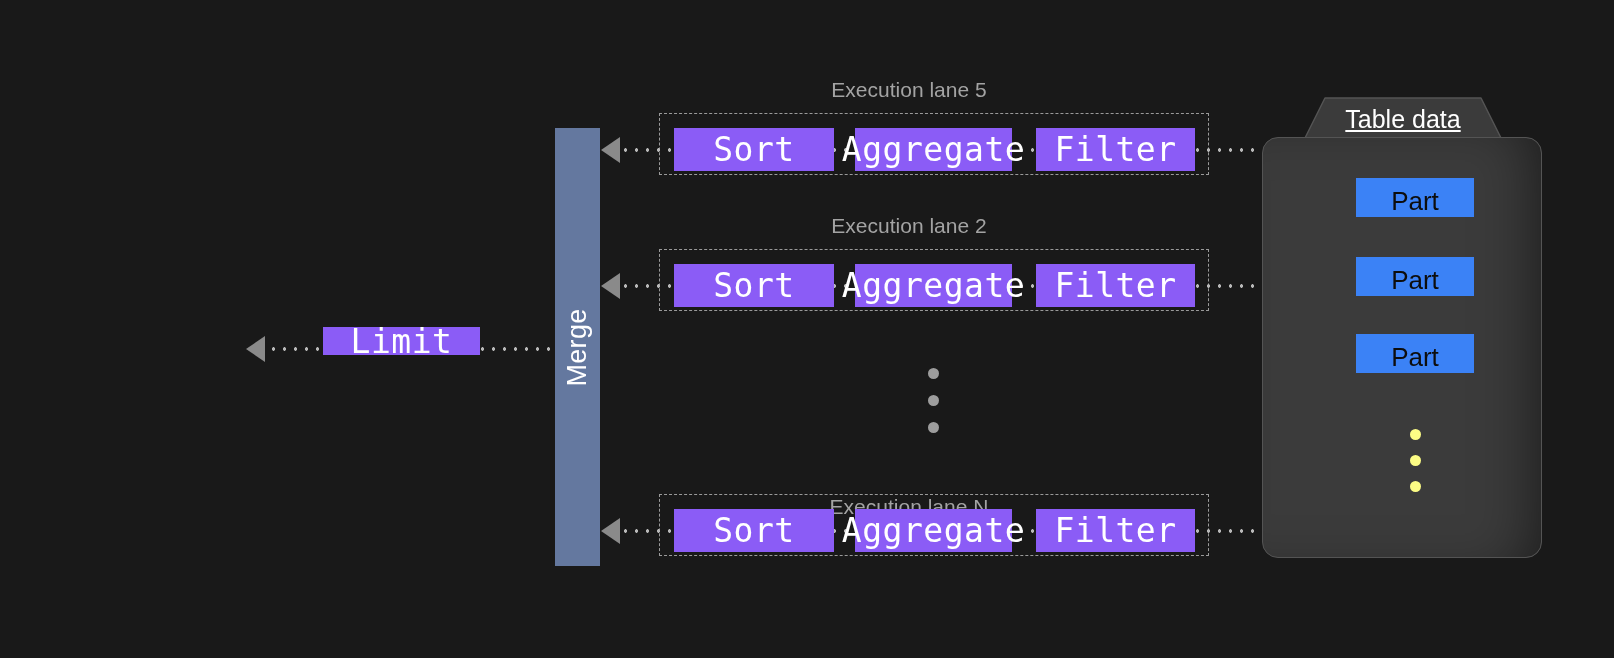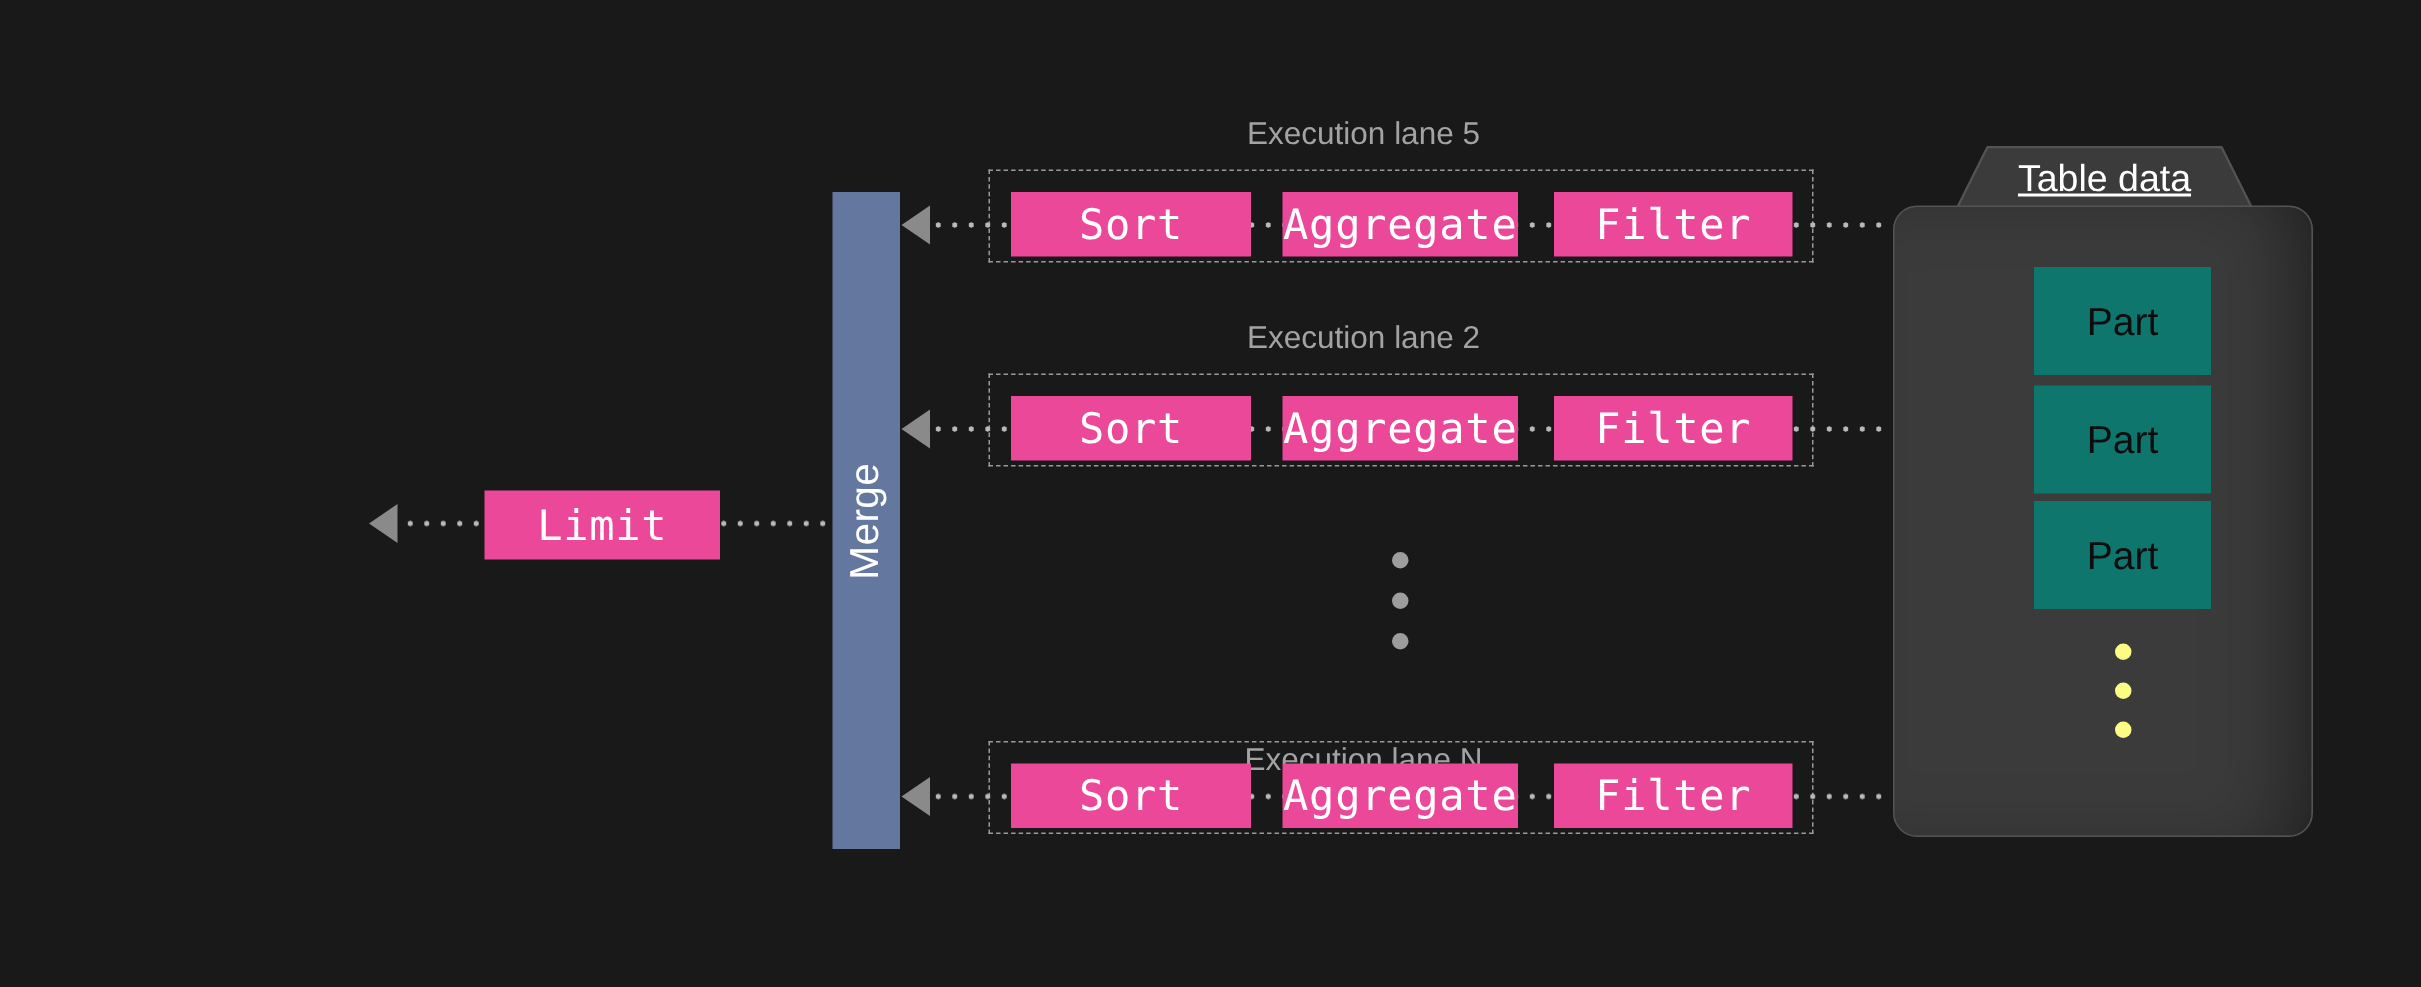--- a/index.html
+++ b/index.html
@@ -38,27 +38,27 @@
     width: 0;
     height: 0;
     border-top: 13px solid transparent;
     border-bottom: 13px solid transparent;
     border-right: 19px solid #8a8a8a;
   }
 
   
   .op-box {
     position: absolute;
-    background: #ec4899;
+    background: #8b5cf6;
     display: flex;
     align-items: center;
     justify-content: center;
     color: #ffffff;
     font-family: "DejaVu Sans Mono", "Liberation Mono", monospace;
-    font-size: 28px;
+    font-size: 33px;
     letter-spacing: 0.5px;
     white-space: nowrap;
   }
 
   
   #merge-bar {
     position: absolute;
     left: 555px;
     top: 128px;
     width: 45px;
@@ -143,29 +143,29 @@
     width: 200px;
     text-align: center;
     color: #ffffff;
     font-size: 25px;
     font-family: "Liberation Sans", sans-serif;
     white-space: nowrap;
     text-decoration: underline;
   }
   .part-box {
     position: absolute;
-    background: #0f766e;
+    background: #3b82f6;
     color: #0d0d0d;
     display: flex;
-    align-items: center;
+    align-items: flex-end;
     justify-content: center;
     font-size: 26px;
     font-family: "Liberation Sans", sans-serif;
     width: 118px;
-    height: 72px;
+    height: 39px;
     left: 1356px;
   }
   .vdots-yellow { position: absolute; }
   .vdots-yellow span {
     display: block;
     width: 11px;
     height: 11px;
     border-radius: 50%;
     background: #fcfc85;
     margin-bottom: 15px;
@@ -175,21 +175,21 @@
 </head>
 <body>
 
 <div id="canvas">
 
 
   <div class="arrow-left" style="left:246px; top:336px;"></div>
 
   <div class="dotline" style="left:268px; top:347px; width:290px;"></div>
 
-  <div class="op-box" style="left:323px; top:327px; width:157px; height:46px;">
+  <div class="op-box" style="left:323px; top:327px; width:157px; height:28px;">
     <span>Limit</span>
   </div>
 
   <div id="merge-bar">
     <span class="merge-label">Merge</span>
   </div>
 
   <div class="lane-label" style="left:749px; top:78px; width:320px;">Execution lane 5</div>
 
   <div class="lane-box" style="left:659px; top:113px; width:550px; height:62px;"></div>

